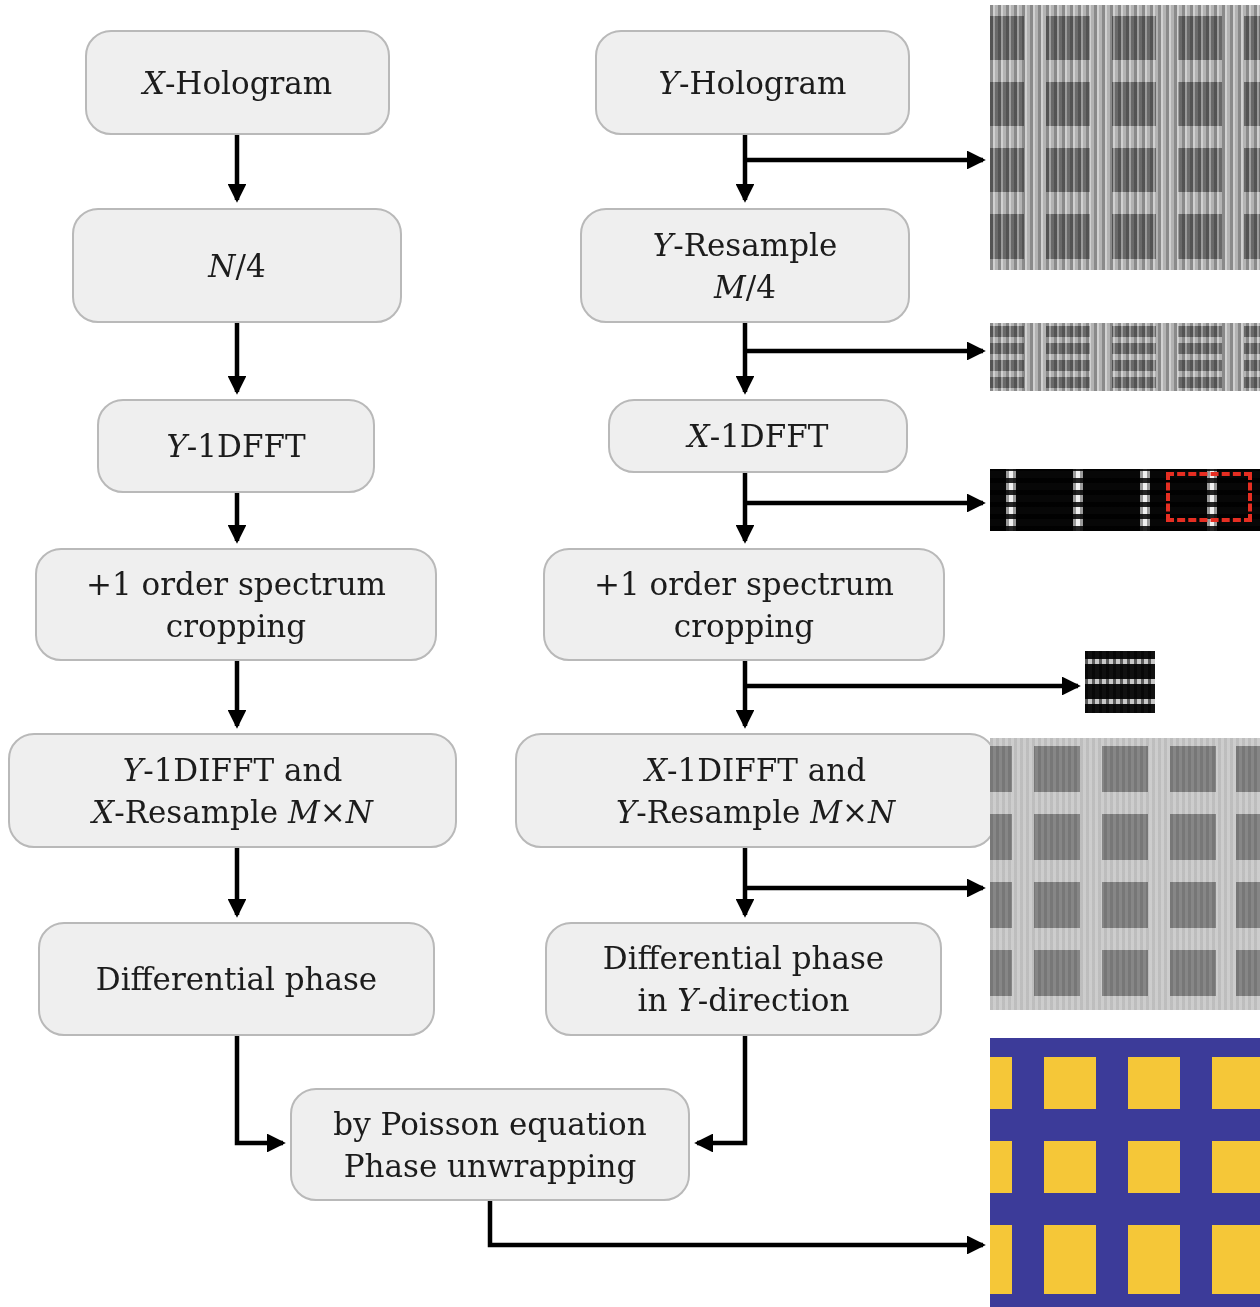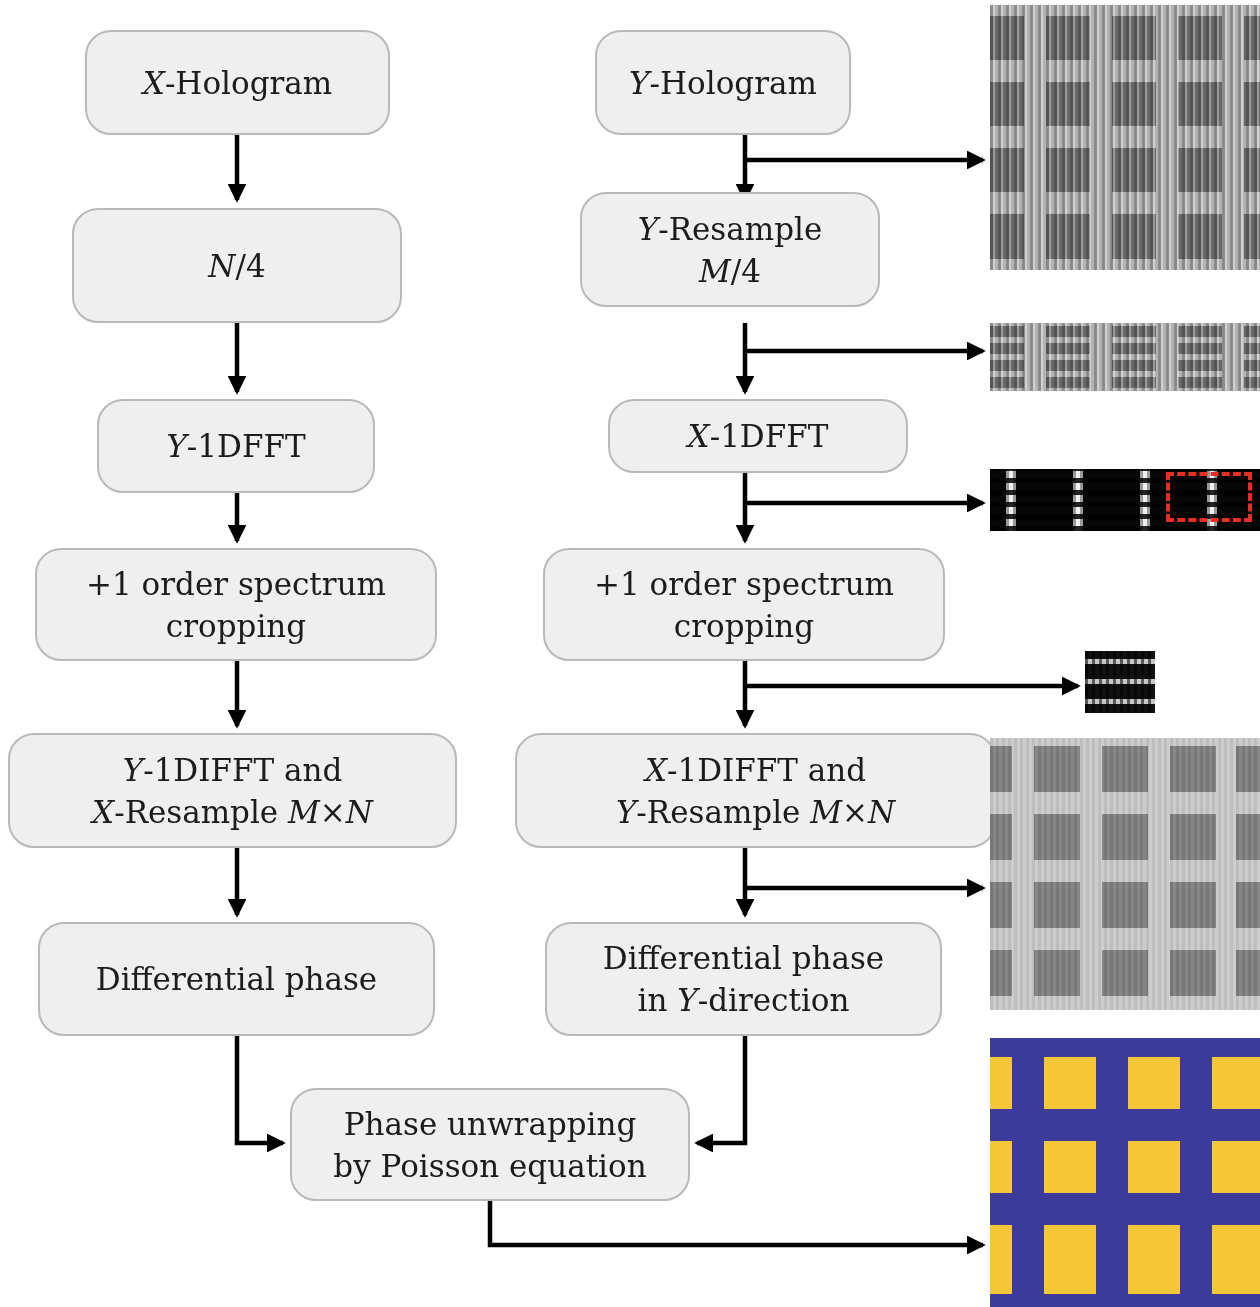--- a/index.html
+++ b/index.html
@@ -140,46 +140,46 @@
     <span>cropping</span>
   </div>
   <div class="box" style="left:8px;top:733px;width:449px;height:115px">
     <span><i>Y</i>-1DIFFT and</span>
     <span><i>X</i>-Resample <i>M</i>×<i>N</i></span>
   </div>
   <div class="box" style="left:38px;top:922px;width:397px;height:114px">
     <span>Differential phase</span>
   </div>
 
-  <div class="box" style="left:595px;top:30px;width:256px;height:105px">
+  <div class="box" style="left:595px;top:30px;width:315px;height:105px">
     <span><i>Y</i>-Hologram</span>
   </div>
-  <div class="box" style="left:580px;top:192px;width:300px;height:115px">
+  <div class="box" style="left:580px;top:208px;width:330px;height:115px">
     <span><i>Y</i>-Resample</span>
     <span><i>M</i>/4</span>
   </div>
   <div class="box" style="left:608px;top:399px;width:300px;height:74px">
     <span><i>X</i>-1DFFT</span>
   </div>
   <div class="box" style="left:543px;top:548px;width:402px;height:113px">
     <span>+1 order spectrum</span>
     <span>cropping</span>
   </div>
   <div class="box" style="left:515px;top:733px;width:481px;height:115px">
     <span><i>X</i>-1DIFFT and</span>
     <span><i>Y</i>-Resample <i>M</i>×<i>N</i></span>
   </div>
   <div class="box" style="left:545px;top:922px;width:397px;height:114px">
     <span>Differential phase</span>
     <span>in <i>Y</i>-direction</span>
   </div>
 
   <div class="box" style="left:290px;top:1088px;width:400px;height:113px">
+    <span>by Poisson equation</span>
     <span>Phase unwrapping</span>
-    <span>by Poisson equation</span>
   </div>
 
   <div class="thumb holo" style="left:990px;top:5px;width:270px;height:265px"></div>
 
   <div class="thumb holo-squash" style="left:990px;top:323px;width:270px;height:68px"></div>
 
   <div class="thumb spectrum" style="left:990px;top:469px;width:270px;height:62px">
     <div class="roi"></div>
   </div>
 

